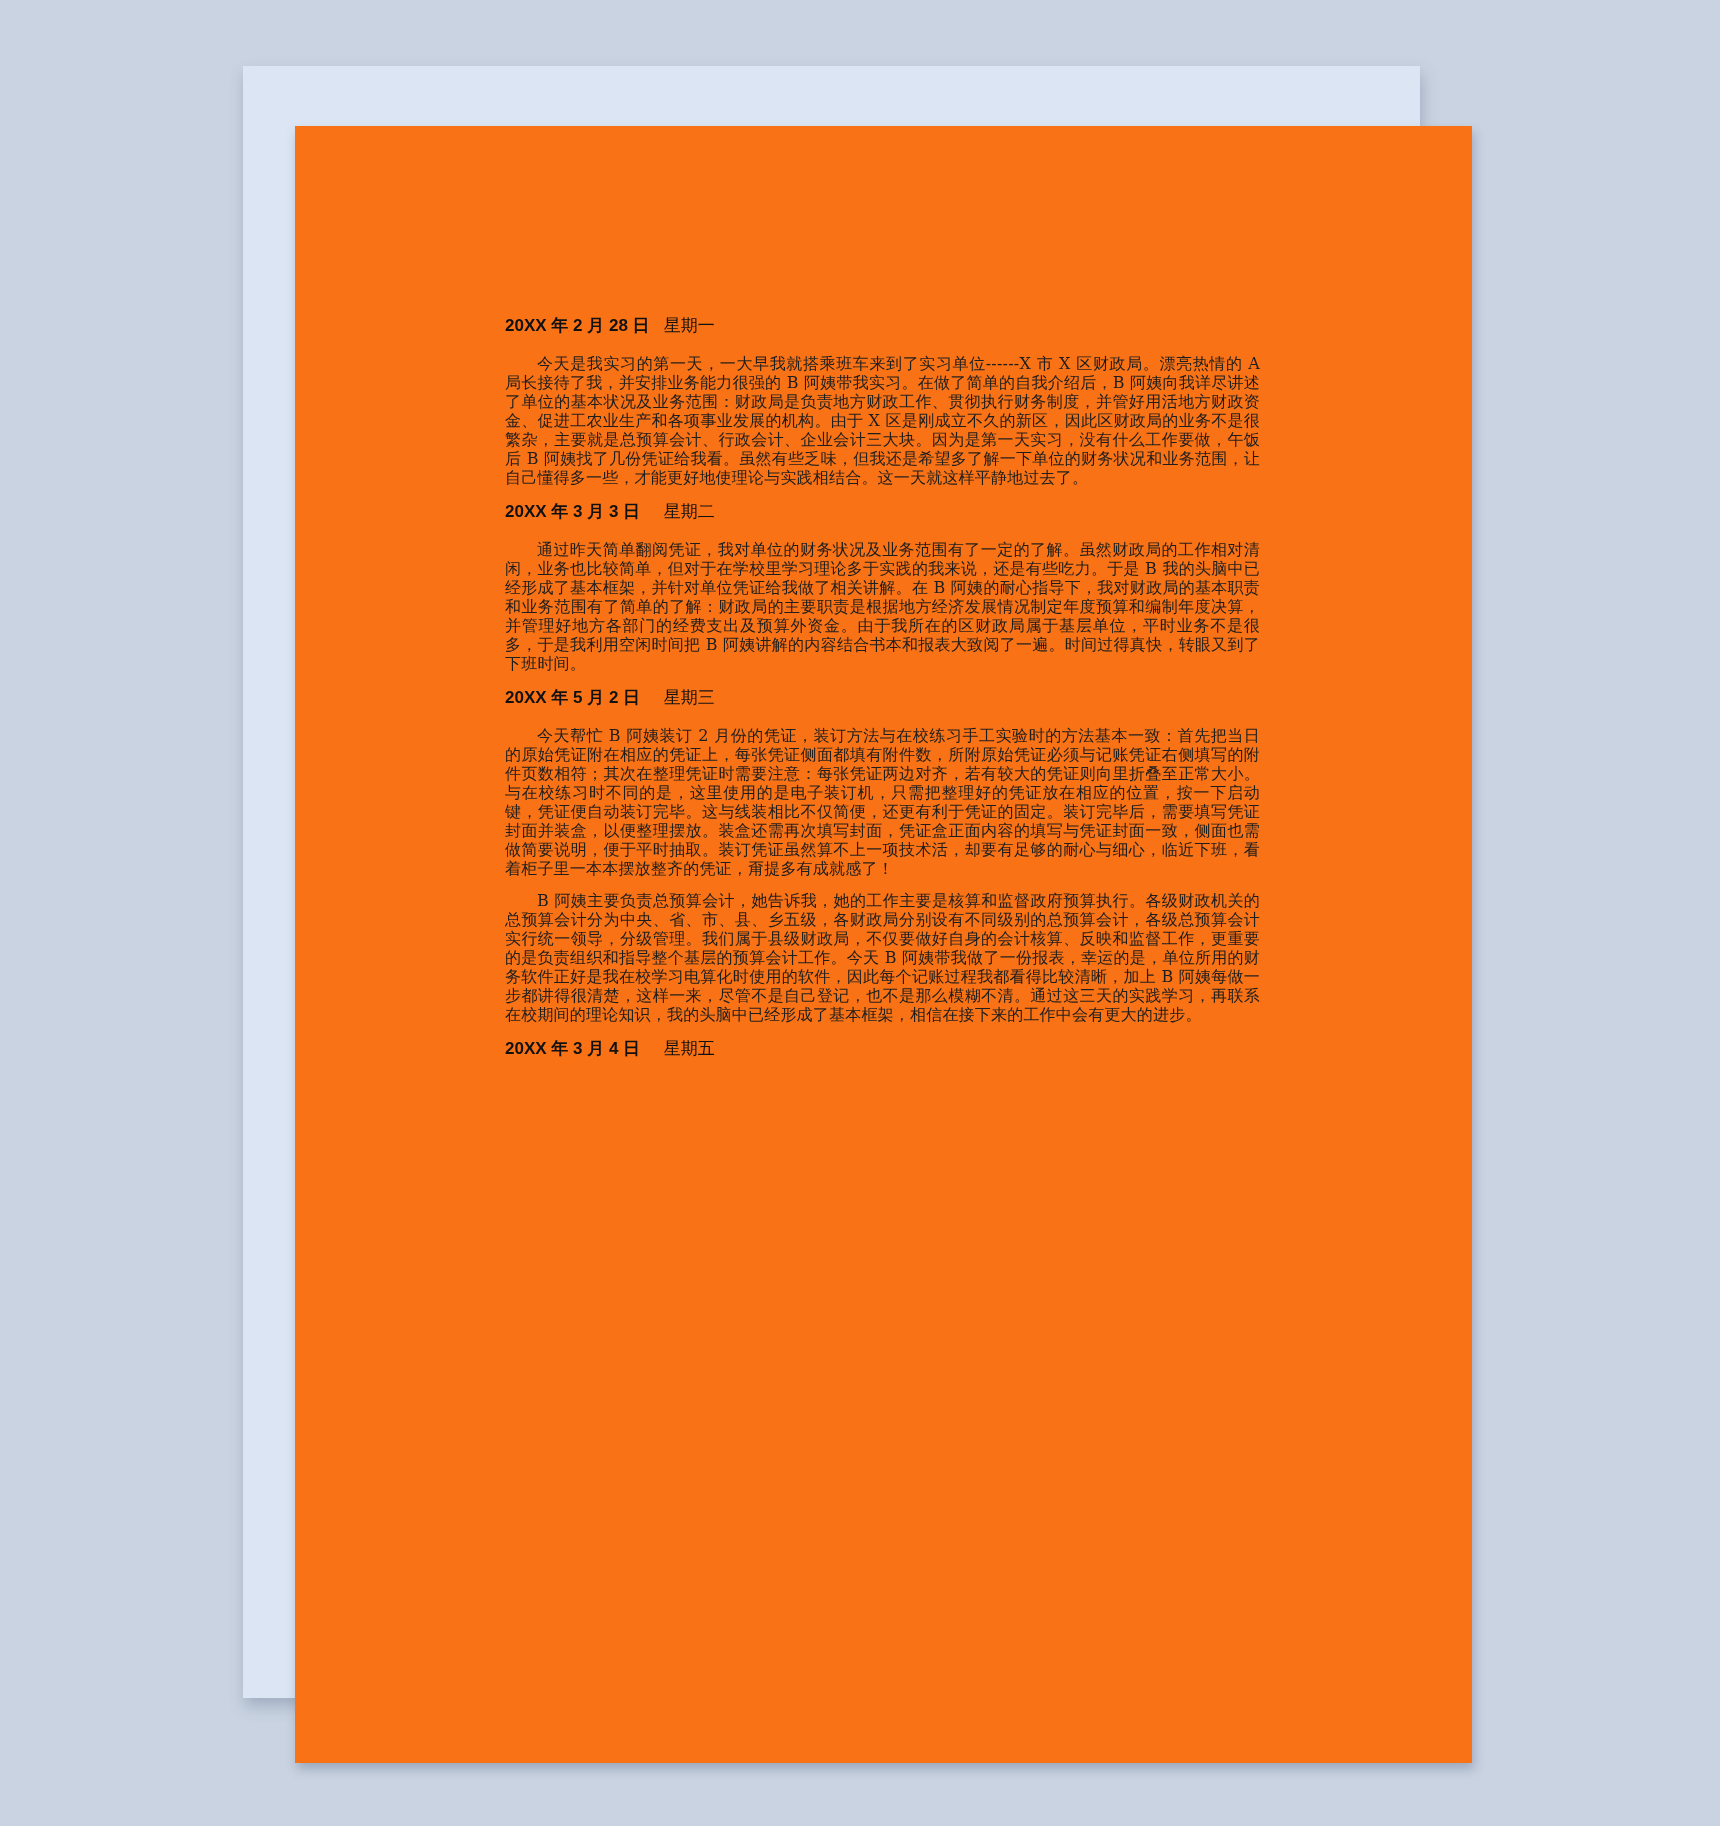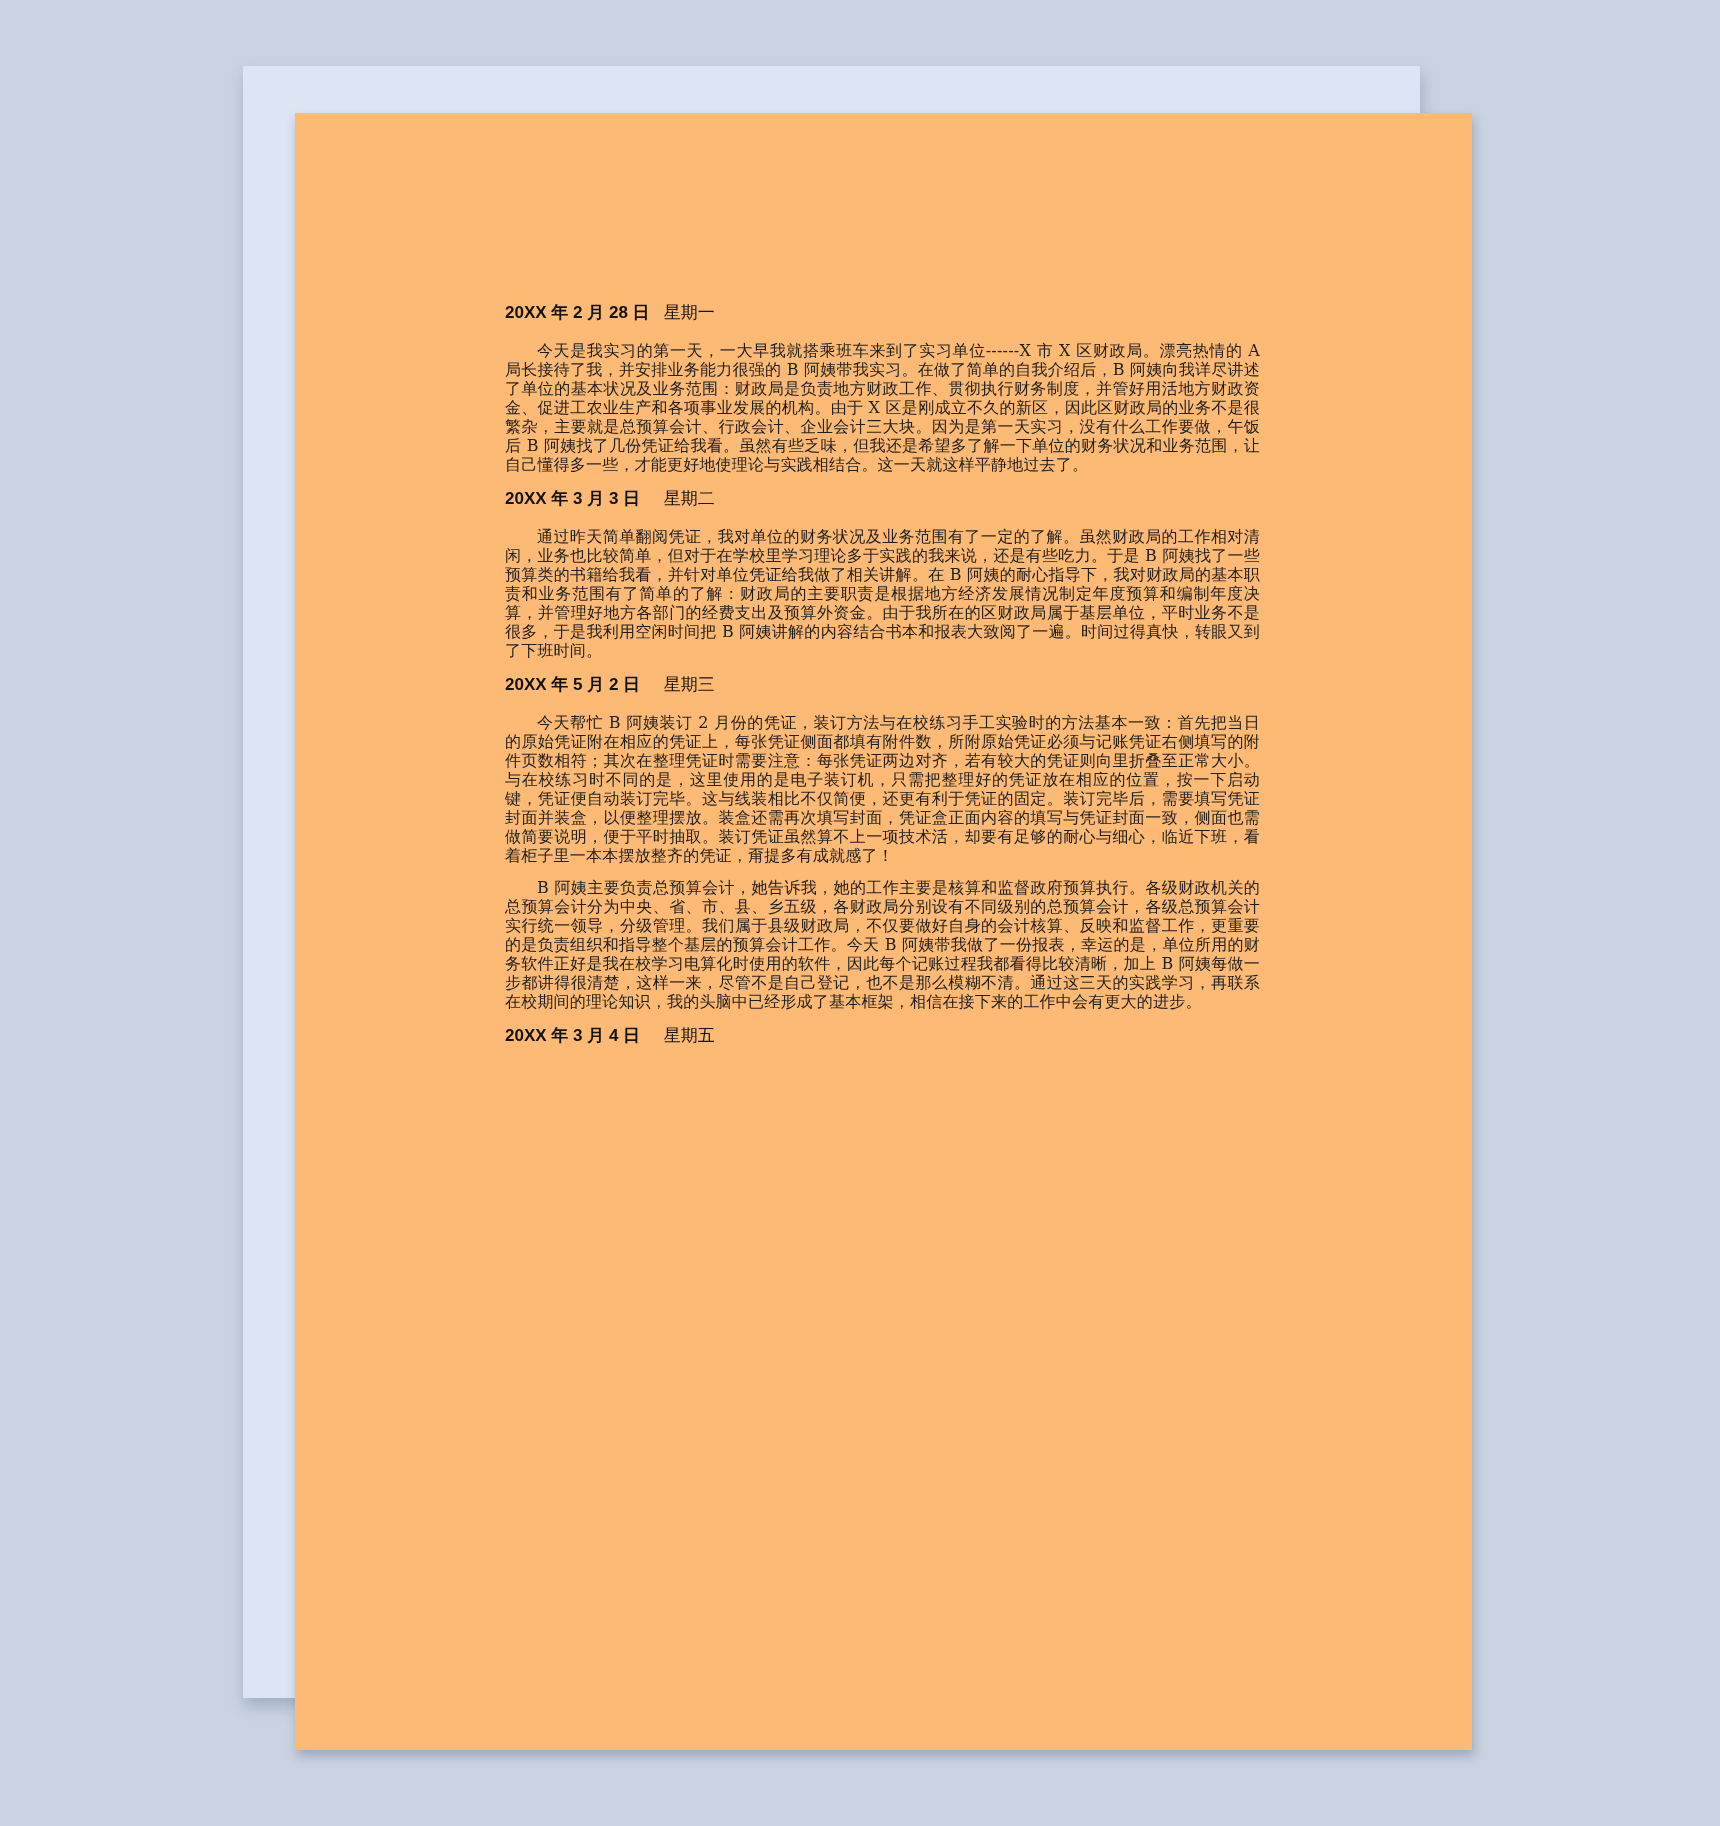--- a/index.html
+++ b/index.html
@@ -9,23 +9,23 @@
     position: relative; overflow: hidden;
     font-family: "DejaVu Serif", "Liberation Serif", serif;
   }
   .back-page {
     position: absolute; left: 243px; top: 66px;
     width: 1177px; height: 1632px;
     background: #dce5f3;
     box-shadow: 2px 8px 14px rgba(90,105,135,0.35);
   }
   .front-page {
-    position: absolute; left: 295px; top: 113px;
+    position: absolute; left: 295px; top: 126px;
     width: 1177px; height: 1637px;
-    background: #fdba74;
+    background: #f97316;
     box-shadow: 2px 6px 10px rgba(90,105,135,0.40);
   }
   .content {
     position: absolute; left: 210px; top: 188px;
     width: 755px;
     color: #1e1e1e;
   }
   .entry-heading {
     font-family: "Liberation Sans", "DejaVu Sans", sans-serif;
     font-size: 17px;
@@ -52,21 +52,21 @@
 <div class="front-page">
   <div class="content">
 
     <div class="entry">
       <div class="entry-heading"><span class="b">20XX 年 2 月 28 日</span>   <span>星期一</span></div>
       <p class="entry-body">今天是我实习的第一天，一大早我就搭乘班车来到了实习单位------X 市 X 区财政局。漂亮热情的 A 局长接待了我，并安排业务能力很强的 B 阿姨带我实习。在做了简单的自我介绍后，B 阿姨向我详尽讲述了单位的基本状况及业务范围：财政局是负责地方财政工作、贯彻执行财务制度，并管好用活地方财政资金、促进工农业生产和各项事业发展的机构。由于 X 区是刚成立不久的新区，因此区财政局的业务不是很繁杂，主要就是总预算会计、行政会计、企业会计三大块。因为是第一天实习，没有什么工作要做，午饭后 B 阿姨找了几份凭证给我看。虽然有些乏味，但我还是希望多了解一下单位的财务状况和业务范围，让自己懂得多一些，才能更好地使理论与实践相结合。这一天就这样平静地过去了。</p>
     </div>
 
     <div class="entry">
       <div class="entry-heading"><span class="b">20XX 年 3 月 3 日</span>     <span>星期二</span></div>
-      <p class="entry-body">通过昨天简单翻阅凭证，我对单位的财务状况及业务范围有了一定的了解。虽然财政局的工作相对清闲，业务也比较简单，但对于在学校里学习理论多于实践的我来说，还是有些吃力。于是 B 阿姨找了一些预算类的书籍给我看，并针对单位凭证给我做了相关讲解。在 B 阿姨的耐心指导下，我对财政局的基本职责和业务范围有了简单的了解：财政局的主要职责是根据地方经济发展情况制定年度预算和编制年度决算，并管理好地方各部门的经费支出及预算外资金。由于我所在的区财政局属于基层单位，平时业务不是很多，于是我利用空闲时间把 B 阿姨讲解的内容结合书本和报表大致阅了一遍。时间过得真快，转眼又到了下班时间。</p>
+      <p class="entry-body">通过昨天简单翻阅凭证，我对单位的财务状况及业务范围有了一定的了解。虽然财政局的工作相对清闲，业务也比较简单，但对于在学校里学习理论多于实践的我来说，还是有些吃力。于是 B 我的头脑中已经形成了基本框架，并针对单位凭证给我做了相关讲解。在 B 阿姨的耐心指导下，我对财政局的基本职责和业务范围有了简单的了解：财政局的主要职责是根据地方经济发展情况制定年度预算和编制年度决算，并管理好地方各部门的经费支出及预算外资金。由于我所在的区财政局属于基层单位，平时业务不是很多，于是我利用空闲时间把 B 阿姨讲解的内容结合书本和报表大致阅了一遍。时间过得真快，转眼又到了下班时间。</p>
     </div>
 
     <div class="entry">
       <div class="entry-heading"><span class="b">20XX 年 5 月 2 日</span>     <span>星期三</span></div>
       <p class="entry-body">今天帮忙 B 阿姨装订 2 月份的凭证，装订方法与在校练习手工实验时的方法基本一致：首先把当日的原始凭证附在相应的凭证上，每张凭证侧面都填有附件数，所附原始凭证必须与记账凭证右侧填写的附件页数相符；其次在整理凭证时需要注意：每张凭证两边对齐，若有较大的凭证则向里折叠至正常大小。与在校练习时不同的是，这里使用的是电子装订机，只需把整理好的凭证放在相应的位置，按一下启动键，凭证便自动装订完毕。这与线装相比不仅简便，还更有利于凭证的固定。装订完毕后，需要填写凭证封面并装盒，以便整理摆放。装盒还需再次填写封面，凭证盒正面内容的填写与凭证封面一致，侧面也需做简要说明，便于平时抽取。装订凭证虽然算不上一项技术活，却要有足够的耐心与细心，临近下班，看着柜子里一本本摆放整齐的凭证，甭提多有成就感了！</p>
     </div>
 
     <div class="entry">
       <p class="entry-body">B 阿姨主要负责总预算会计，她告诉我，她的工作主要是核算和监督政府预算执行。各级财政机关的总预算会计分为中央、省、市、县、乡五级，各财政局分别设有不同级别的总预算会计，各级总预算会计实行统一领导，分级管理。我们属于县级财政局，不仅要做好自身的会计核算、反映和监督工作，更重要的是负责组织和指导整个基层的预算会计工作。今天 B 阿姨带我做了一份报表，幸运的是，单位所用的财务软件正好是我在校学习电算化时使用的软件，因此每个记账过程我都看得比较清晰，加上 B 阿姨每做一步都讲得很清楚，这样一来，尽管不是自己登记，也不是那么模糊不清。通过这三天的实践学习，再联系在校期间的理论知识，我的头脑中已经形成了基本框架，相信在接下来的工作中会有更大的进步。</p>
     </div>

